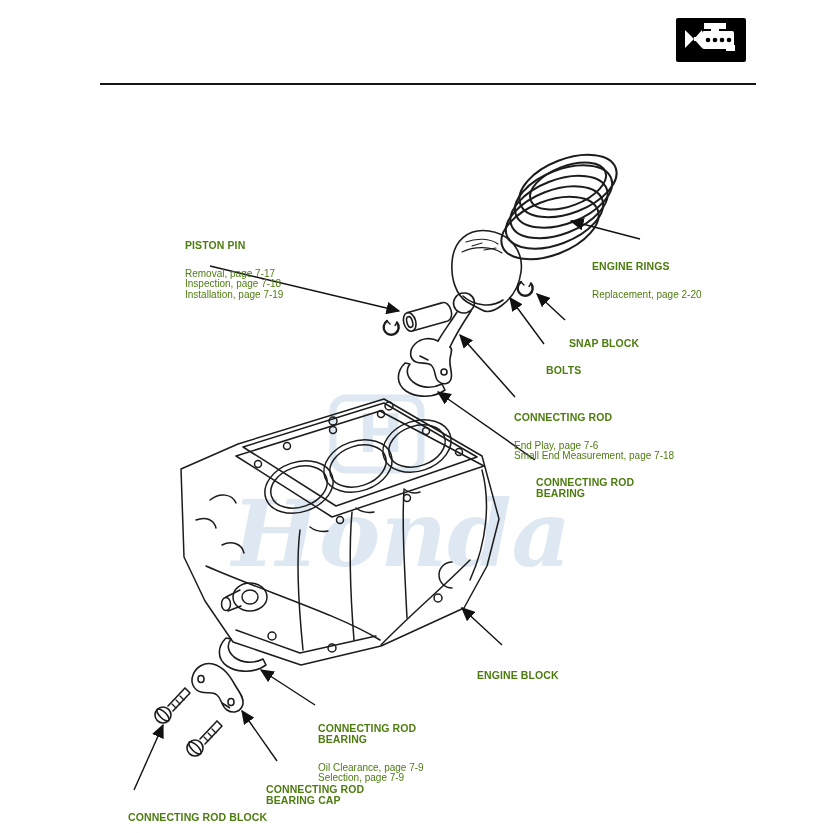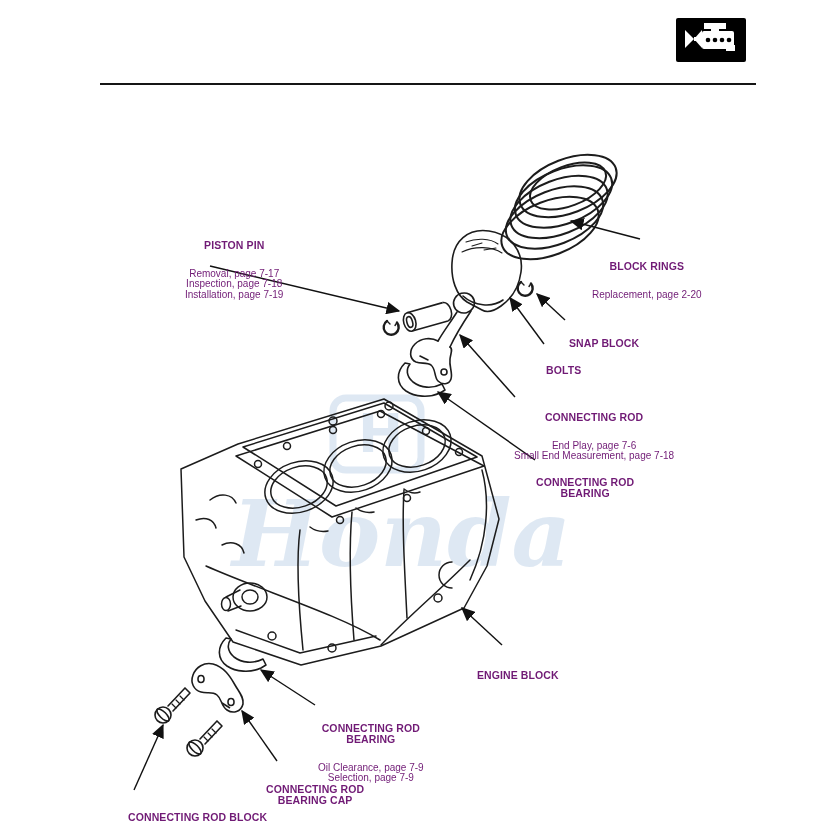--- a/index.html
+++ b/index.html
@@ -13,21 +13,21 @@
   .header-rule{
     position:absolute;left:100px;top:83px;width:656px;height:2px;
     background:#151515;
   }
   .engine-icon-box{
     position:absolute;left:676px;top:18px;width:70px;height:44px;
     background:#000;border-radius:2px;
   }
   .diagram-svg{position:absolute;left:0;top:0;}
   .label{
-    position:absolute;color:#701a75;white-space:pre-line;text-align:center;
+    position:absolute;color:#4d7c0f;white-space:pre-line;
   }
   .label-title{
     font-size:10.5px;font-weight:bold;line-height:11px;letter-spacing:.1px;
   }
   .label-details{
     font-size:10px;line-height:10.4px;
   }
 </style>
 </head>
 <body>
@@ -204,21 +204,21 @@
   </svg>
 
   <div class="label" style="left:185px;top:222px">
     <div class="label-title">PISTON PIN</div>
     <div class="label-details">Removal, page 7-17
 Inspection, page 7-18
 Installation, page 7-19</div>
   </div>
 
   <div class="label" style="left:592px;top:243px">
-    <div class="label-title">BLOCK RINGS</div>
+    <div class="label-title">ENGINE RINGS</div>
     <div class="label-details">Replacement, page 2-20</div>
   </div>
 
   <div class="label" style="left:569px;top:320px">
     <div class="label-title">SNAP BLOCK</div>
     <div class="label-details"></div>
   </div>
 
   <div class="label" style="left:546px;top:347px">
     <div class="label-title">BOLTS</div>

